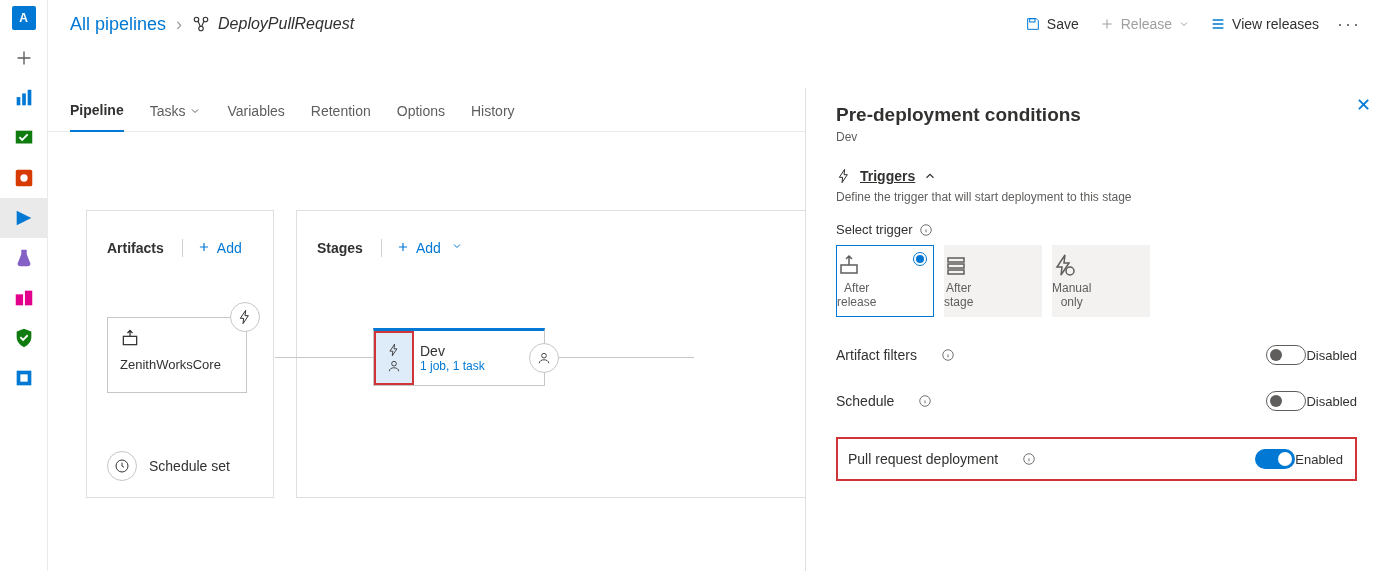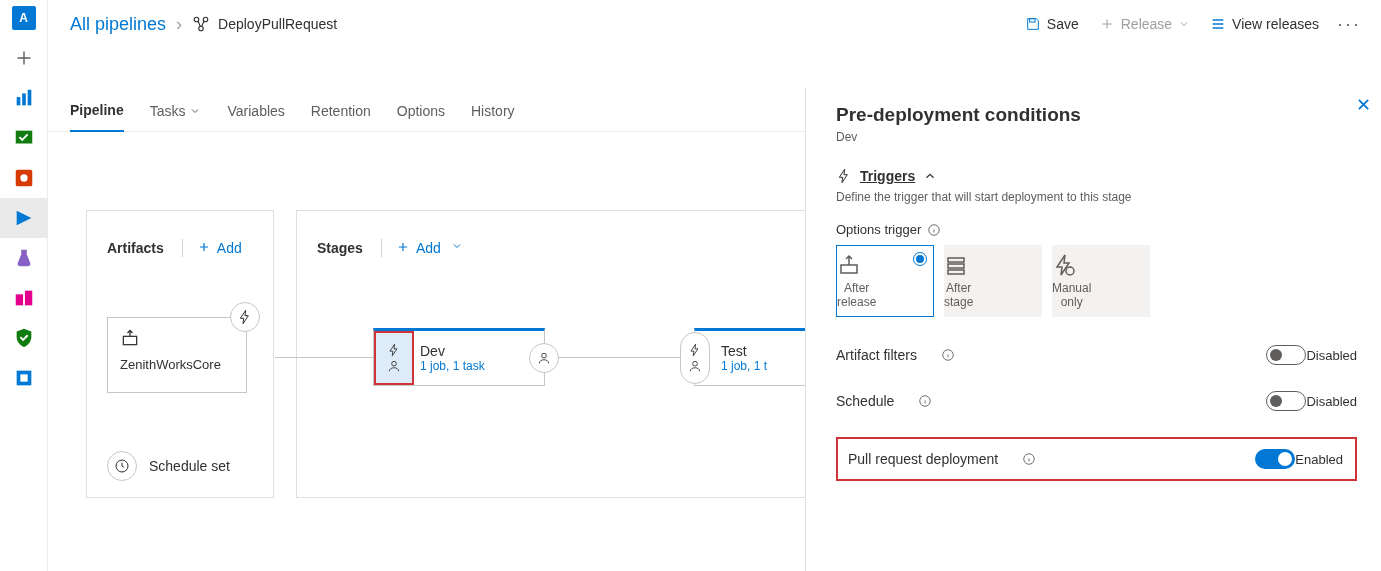--- a/index.html
+++ b/index.html
@@ -15,21 +15,21 @@
 .rail-ico { width: 22px; height: 22px; }
 
 
 .main { flex: 1; display: flex; flex-direction: column; min-width: 0; gap: 44px; }
 
 
 .hdr { height: 48px; display: flex; align-items: center; padding: 0 12px 0 22px; }
 .hdr .crumb-link { color: #0078d4; font-size: 18px; cursor: pointer; }
 .hdr .crumb-sep { margin: 0 10px; color: #a19f9d; font-size: 18px; }
 .hdr .title-ico { width: 18px; height: 18px; margin-right: 8px; }
-.hdr .title { font-size: 14px; font-weight: 400; }
+.hdr .title { font-size: 16px; font-weight: 400; font-style: italic; }
 .hdr-spacer { flex: 1; }
 .hdr-btn { display: flex; align-items: center; gap: 6px; padding: 0 10px; height: 32px; color: #323130; cursor: pointer; font-size: 14px; }
 .hdr-btn.disabled { color: #a19f9d; cursor: default; }
 .hdr-btn svg { width: 16px; height: 16px; }
 .hdr-ellipsis { font-size: 18px; padding: 0 8px; cursor: pointer; letter-spacing: 2px; color: #605e5c; }
 
 
 .tabs { display: flex; align-items: center; height: 40px; padding: 0 22px; border-bottom: 1px solid #edebe9; gap: 26px; }
 .tab { color: #605e5c; cursor: pointer; padding-bottom: 2px; height: 40px; display: flex; align-items: center; }
 .tab.active { color: #323130; font-weight: 600; border-bottom: 2px solid #0078d4; }
@@ -278,35 +278,20 @@
               <div class="sub">1 job, 1 task</div>
             </div>
             <div class="stage-post">
               <svg viewBox="0 0 24 24" style="width:14px;height:14px">
                   <circle cx="12" cy="8" r="4" fill="none" stroke="#323130" stroke-width="1.5"></circle>
                   <path d="M4 21c0-4 4-6 8-6s8 2 8 6" fill="none" stroke="#323130" stroke-width="1.5"></path>
                 </svg>
             </div>
           </div>
 
-          <div class="stage-card" style="left:397px; top:117px; width:150px;">
-            <div class="stage-precol" style="position:absolute;left:-15px;top:50%;transform:translateY(-50%);width:30px;height:52px;border:1px solid #c8c6c4;border-radius:15px;background:#fff;">
-              <svg viewBox="0 0 24 24" style="width:14px;height:14px">
-                  <path d="M13 2L5 14h5l-1 8 8-12h-5l1-8z" fill="none" stroke="#323130" stroke-width="1.5"></path>
-                </svg>
-              <svg viewBox="0 0 24 24" style="width:14px;height:14px">
-                  <circle cx="12" cy="8" r="4" fill="none" stroke="#323130" stroke-width="1.5"></circle>
-                  <path d="M4 21c0-4 4-6 8-6s8 2 8 6" fill="none" stroke="#323130" stroke-width="1.5"></path>
-                </svg>
-            </div>
-            <div class="stage-body" style="margin-left:20px">
-              <div class="name">Test</div>
-              <div class="sub">1 job, 1 t</div>
-            </div>
-          </div>
         </div>
       </div>
     </div>
   </div>
 
   <div class="panel">
     <span class="close">✕</span>
     <h2>Pre-deployment conditions</h2>
     <div class="sub">Dev</div>
 
@@ -315,21 +300,21 @@
           <path d="M13 2L5 14h5l-1 8 8-12h-5l1-8z" fill="none" stroke="#323130" stroke-width="1.5"></path>
         </svg>
       <span class="sect-title">Triggers</span>
       <svg viewBox="0 0 24 24" style="width:14px;height:14px">
           <path d="M6 15l6-6 6 6" stroke="#323130" stroke-width="2" fill="none"></path>
         </svg>
     </div>
     <div class="desc">Define the trigger that will start deployment to this stage</div>
 
     <div class="lbl">
-      <span>Options trigger</span>
+      <span>Select trigger</span>
       <svg class="info-ico" viewBox="0 0 24 24">
           <circle cx="12" cy="12" r="9" fill="none" stroke="#605e5c" stroke-width="1.5"></circle>
           <path d="M12 8h.01M12 11v5" stroke="#605e5c" stroke-width="1.5"></path>
         </svg>
     </div>
 
     <div class="trigger-opts">
       <div class="topt selected">
         <div class="radio">
             <div class="dot"></div>

